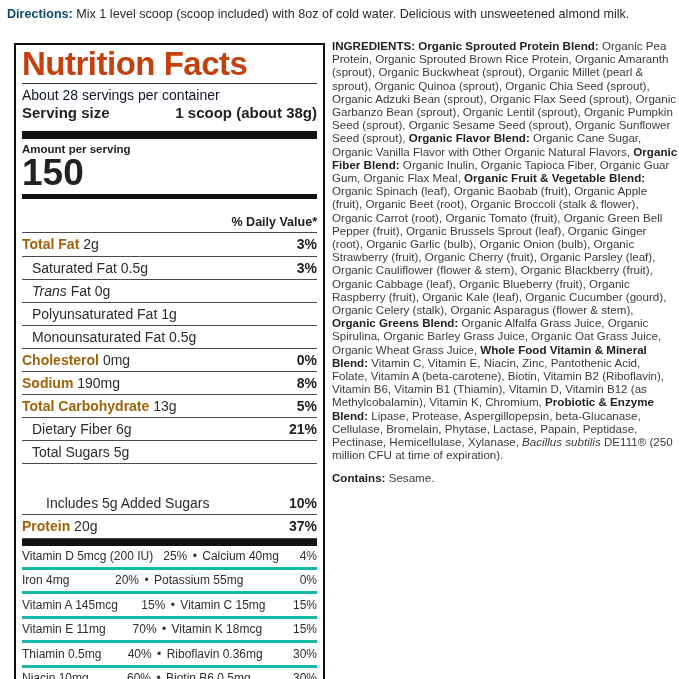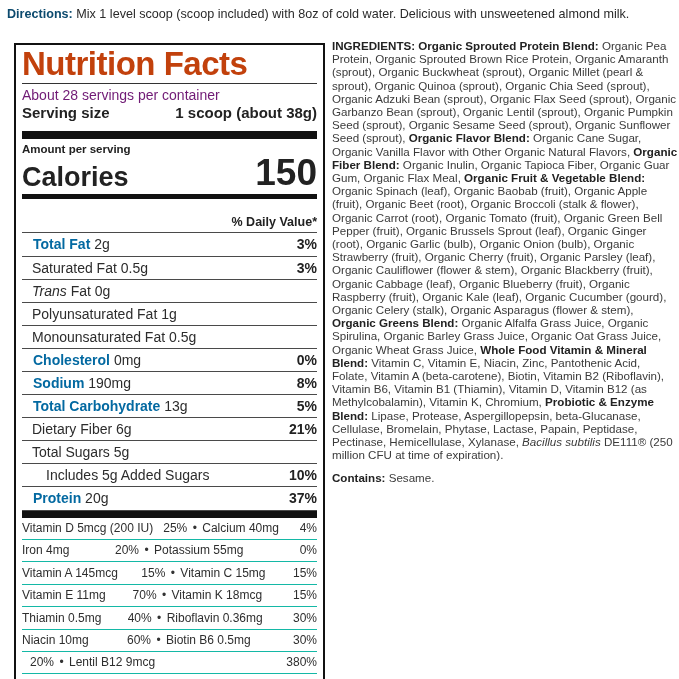--- a/index.html
+++ b/index.html
@@ -25,21 +25,21 @@
     position: absolute; left: 14px; top: 43px; width: 311px;
     border: 2px solid #111; background: #fff;
     padding: 1px 6px 4px 6px;
     color: #222;
   }
   .nf-title {
     font-size: 33px; font-weight: 800; letter-spacing: -0.5px;
     line-height: 1.1; white-space: nowrap; color: #c2410c;
   }
   .thin-rule { border-top: 1.5px solid #333; margin-top: 1px; }
-  .servings { font-size: 14px; padding: 3px 0 0 0; color: #701a75; }
+  .servings { font-size: 14px; padding: 3px 0 0 0; color: #0f172a; }
   .serving-row {
     display: flex; justify-content: space-between;
     font-weight: bold; font-size: 15px; padding: 1px 0 10px 0;
   }
   .bar { background: #111; }
   .bar-thick { height: 8px; }
   .bar-med  { height: 5px; }
   .bar-sect { height: 7px; }
   .amount-label { font-weight: bold; font-size: 11.5px; padding-top: 4px; }
   .calories-row {
@@ -52,27 +52,27 @@
     text-align: right; font-weight: bold; font-size: 12.5px;
     padding: 16px 0 3px 0; border-bottom: 1px solid #4a4a4a;
   }
   .n-row {
     display: flex; justify-content: space-between;
     font-size: 14px; line-height: 1.15;
     padding: 3px 0; border-bottom: 1px solid #4a4a4a;
     color: #2c2c2c;
   }
   .n-row.i1 { padding-left: 10px; }
-  .n-row.i2 { padding-left: 24px; }
+  .n-row.i2 { padding-left: 24px; margin-top: 28px; }
   .n-row .n-dv { font-weight: bold; color: #222; }
-  .n-row b { color: #0369a1; margin-left: 11px; }
+  .n-row b { color: #a16207; }
   .vit-row {
     display: flex; align-items: flex-start;
     font-size: 12px; line-height: 1.2;
-    padding: 3.5px 0; border-bottom: 1px solid #14b8a6;
+    padding: 3.5px 0; border-bottom: 3px solid #14b8a6;
     color: #2e2e2e;
   }
   .vit-row:last-child { border-bottom: none; }
   .v-name  { flex: 1 1 auto; }
   .v-dv    { width: 32px; text-align: right; flex: 0 0 auto; }
   .v-sep   { width: 15px; text-align: center; flex: 0 0 auto; color: #333; }
   .v-name2 { flex: 1 1 auto; }
   .v-dv2   { width: 36px; text-align: right; flex: 0 0 auto; }
 
   
@@ -95,21 +95,20 @@
     <div class="nf-title">Nutrition Facts</div>
     <div class="thin-rule"></div>
     <div class="servings">About 28 servings per container</div>
     <div class="serving-row">
       <span>Serving size</span>
       <span>1 scoop (about 38g)</span>
     </div>
     <div class="bar bar-thick"></div>
     <div class="amount-label">Amount per serving</div>
     <div class="calories-row">
-      <span class="calories-label">Calories</span>
       <span class="calories-value">150</span>
     </div>
     <div class="bar bar-med"></div>
     <div class="dv-header">% Daily Value*</div>
 
     <div id="nutrient-rows">
         <div class="n-row">
           <span class="n-name"><b>Total Fat</b> 2g</span>
           <span class="n-dv">3%</span>
         </div>

